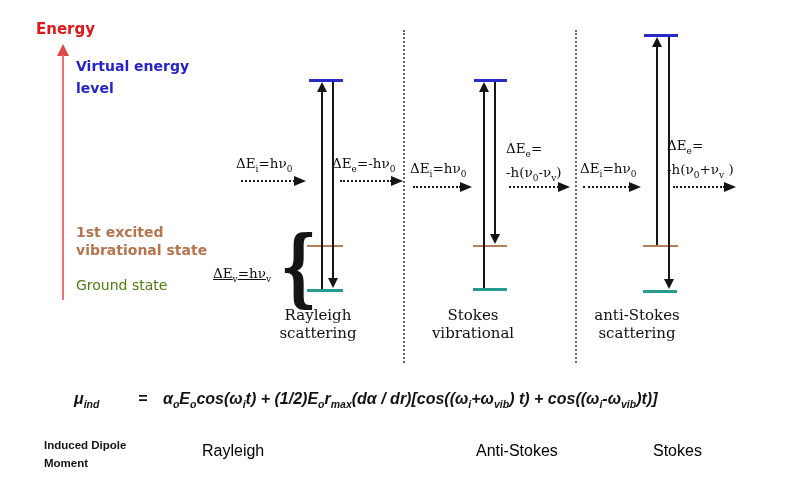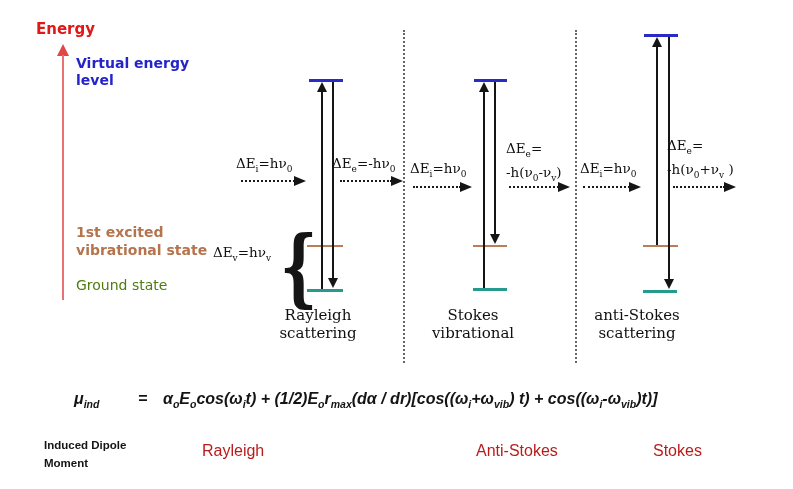--- a/index.html
+++ b/index.html
@@ -2,21 +2,21 @@
 <html><head>
 <meta charset="utf-8">
 <style>
   html,body{margin:0;padding:0;background:#fff;}
   #canvas{position:relative;width:793px;height:480px;background:#ffffff;overflow:hidden;
           font-family:"DejaVu Sans",sans-serif;color:#111;}
   .abs{position:absolute;}
 
   
   .energy-label{font-size:15px;font-weight:700;color:#e01818;}
-  .virtual-label{font-size:14px;font-weight:600;color:#2424c8;line-height:17px;width:130px;}
+  .virtual-label{font-size:14px;font-weight:600;color:#2424c8;line-height:22px;width:130px;}
   .excited-label{font-size:14px;font-weight:600;color:#b5744e;line-height:18px;width:170px;}
   .ground-label{font-size:14px;font-weight:400;color:#4d7c0f;}
 
   
   .axis-shaft{width:2px;background:#e87272;}
   .axis-head{width:0;height:0;border-left:6px solid transparent;border-right:6px solid transparent;
              border-bottom:12px solid #e04848;}
 
   
   .lvl{position:absolute;}
@@ -50,21 +50,21 @@
   
   .brace{font-family:"DejaVu Serif",serif;font-weight:700;font-size:58px;color:#151515;
          transform:scaleY(1.45);transform-origin:center;line-height:58px;}
 
   
   .formula{font-family:"Liberation Sans",sans-serif;font-style:italic;font-weight:700;
            font-size:16px;color:#141414;white-space:nowrap;}
   .formula sub{font-size:10.5px;}
   .induced-label{font-family:"Liberation Sans",sans-serif;font-weight:700;font-size:11.5px;
                  line-height:18px;width:120px;color:#141414;}
-  .bottom-cap{font-family:"Liberation Sans",sans-serif;font-size:16px;color:#b91c1c;}
+  .bottom-cap{font-family:"Liberation Sans",sans-serif;font-size:16px;color:#000000;}
 </style>
 </head>
 <body>
 
 <div id="canvas">
 
   <div class="abs energy-label" style="left:36px;top:20px;">Energy</div>
   <div class="abs axis-head" style="left:57px;top:44px;"></div>
   <div class="abs axis-shaft" style="left:62px;top:55px;height:245px;"></div>
 
@@ -85,21 +85,21 @@
   <div class="abs head-down" style="left:328px;top:278px;"></div>
 
   <div class="abs delta" style="left:236px;top:155px;"><span>ΔE</span><sub>i</sub><span>=hν</span><sub>0</sub></div>
   <div class="abs dotline" style="left:241px;top:180px;width:54px;"></div>
   <div class="abs head-right" style="left:294px;top:176px;"></div>
 
   <div class="abs delta" style="left:332px;top:155px;"><span>ΔE</span><sub>e</sub><span>=-hν</span><sub>0</sub></div>
   <div class="abs dotline" style="left:340px;top:180px;width:52px;"></div>
   <div class="abs head-right" style="left:391px;top:176px;"></div>
 
-  <div class="abs delta" style="left:213px;top:244px;"><span>ΔE</span><sub>v</sub><span>=hν</span><sub>v</sub></div>
+  <div class="abs delta" style="left:213px;top:265px;text-decoration:underline;"><span>ΔE</span><sub>v</sub><span>=hν</span><sub>v</sub></div>
   <div class="abs brace" style="left:280px;top:238px;">{</div>
 
   <div class="abs caption" style="left:258px;top:306px;width:120px;">Rayleigh scattering</div>
 
   <div class="abs lvl lvl-virtual" style="left:474px;top:79px;width:33px;"></div>
   <div class="abs lvl lvl-excited" style="left:473px;top:245px;width:34px;"></div>
   <div class="abs lvl lvl-ground" style="left:473px;top:288px;width:34px;"></div>
 
   <div class="abs head-up" style="left:479px;top:82px;"></div>
   <div class="abs shaft" style="left:483px;top:91px;height:197px;"></div>

